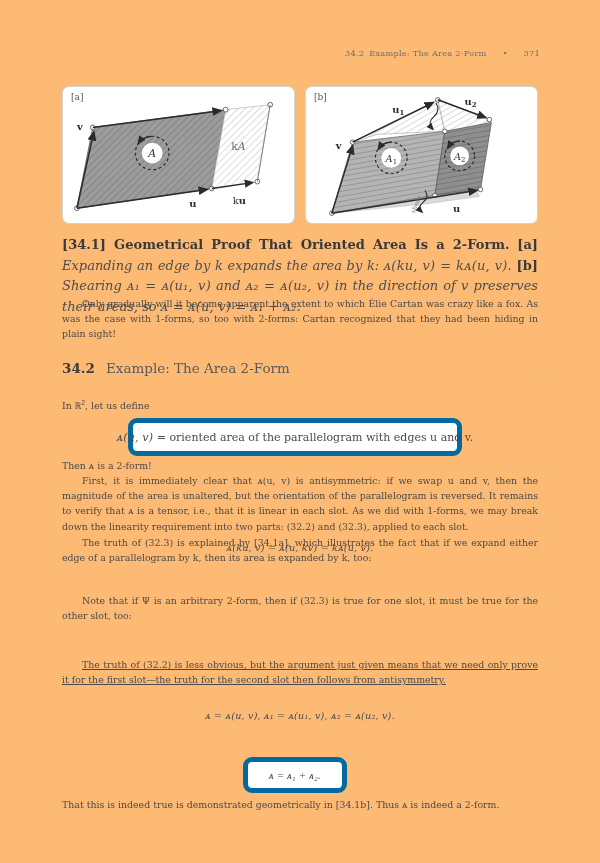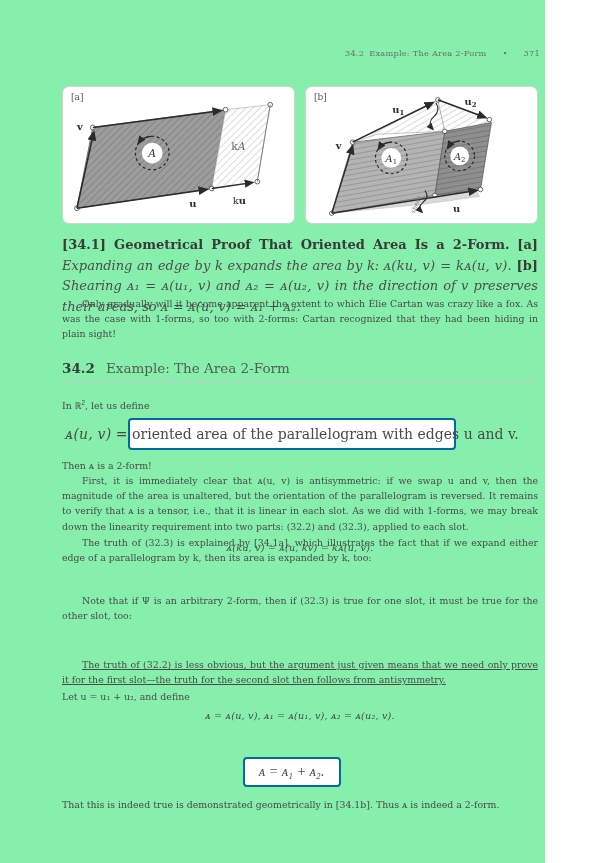--- a/index.html
+++ b/index.html
@@ -11,22 +11,22 @@
     width: 600px;
     height: 863px;
     position: relative;
     font-family: "DejaVu Serif", "Liberation Serif", serif;
     color: #4a4a4a;
     overflow: hidden;
   }
   .page {
     position: absolute;
     left: 0; top: 0;
-    width: 545px; height: 863px;
-    background: #86efac;
+    width: 600px; height: 863px;
+    background: #fdba74;
   }
 
   
   .runhead {
     position: absolute;
     left: 60px; top: 48px;
     width: 480px;
     text-align: right;
     font-size: 8.2px;
     letter-spacing: 0.25px;
@@ -109,27 +109,27 @@
   .section-head .sh-rule {
     margin-top: 5px;
     height: 1px;
     background: #c9c9c9;
     width: 100%;
   }
 
   
   .boxed {
     position: absolute;
-    border: 2px solid #0369a1;
-    border-radius: 4px;
+    border: 5px solid #0369a1;
+    border-radius: 9px;
     background: #ffffff;
     display: flex;
     align-items: center;
     justify-content: center;
-    font-size: 14px;
+    font-size: 11px;
     color: #4a4a4a;
     white-space: nowrap;
   }
 
   
   .display-eq {
     position: absolute;
     left: 62px;
     width: 476px;
     text-align: center;
@@ -316,21 +316,20 @@
 
   <div class="para indent" style="top:535px;">The truth of (32.3) is explained by [34.1a], which illustrates the fact that if we expand either edge of a parallelogram by k, then its area is expanded by k, too:</div>
 
   <div class="display-eq mathcal" style="top:542px;">ᴀ(ku, v) = ᴀ(u, kv) = kᴀ(u, v).</div>
 
   <div class="para indent" style="top:593px;">Note that if Ψ is an arbitrary 2-form, then if (32.3) is true for one slot, it must be true for the other slot, too:</div>
 
 
   <div class="para indent" style="top:657px;text-decoration:underline;">The truth of (32.2) is less obvious, but the argument just given means that we need only prove it for the first slot—the truth for the second slot then follows from antisymmetry.</div>
 
-  <div class="para" style="top:689px;">Let u = u₁ + u₂, and define</div>
 
   <div class="display-eq mathcal" style="top:710px;">ᴀ = ᴀ(u, v),   ᴀ₁ = ᴀ(u₁, v),   ᴀ₂ = ᴀ(u₂, v).</div>
 
 
   <div class="boxed mathcal" style="left:243px; top:757px; width:94px; height:26px;font-family:Liberation Serif, serif;">ᴀ = ᴀ₁ + ᴀ₂.</div>
 
   <div class="para" style="top:797px;">That this is indeed true is demonstrated geometrically in [34.1b]. Thus ᴀ is indeed a 2-form.</div>
 
 </div>
 

